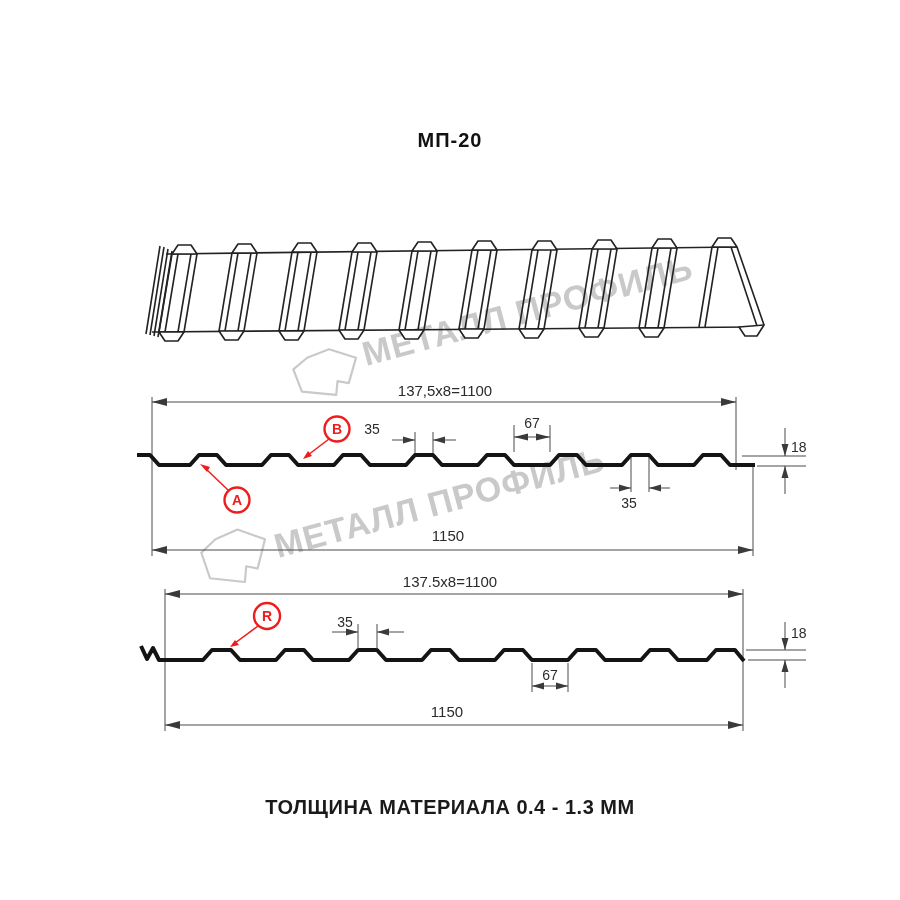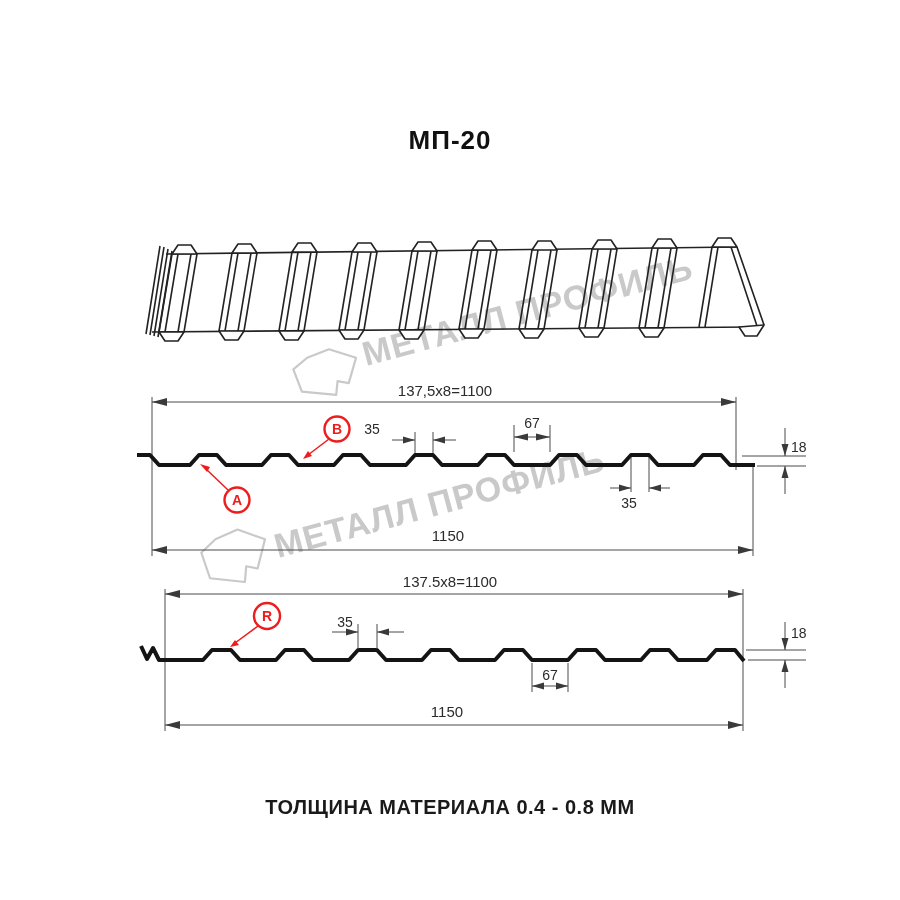--- a/index.html
+++ b/index.html
@@ -1,21 +1,21 @@
 <!DOCTYPE html>
 <html><head>
 <meta charset="utf-8">
 <style>
   html,body{margin:0;padding:0;background:#ffffff;}
   #stage{position:relative;width:900px;height:900px;background:#ffffff;overflow:hidden;
          font-family:"Liberation Sans", sans-serif;}
   .title{position:absolute;left:0;top:76px;width:900px;text-align:center;
          font-size:44px;line-height:48px;font-weight:700;letter-spacing:0px;color:#111;}
   .subtitle{position:absolute;left:0;top:128px;width:900px;text-align:center;
-         font-size:26px;line-height:24px;font-weight:600;letter-spacing:1px;color:#111;}
+         font-size:20px;line-height:24px;font-weight:600;letter-spacing:1px;color:#111;}
   .footnote{position:absolute;left:0;top:795px;width:900px;text-align:center;
          font-size:20px;line-height:24px;font-weight:600;letter-spacing:0.5px;color:#1a1a1a;}
   svg{position:absolute;left:0;top:0;}
   .thin{stroke:#4a4a4a;stroke-width:1;fill:none;}
   .arrow{fill:#3a3a3a;stroke:none;}
   .profile{stroke:#141414;stroke-width:4;fill:none;stroke-linejoin:round;stroke-linecap:butt;}
   .sheet{stroke:#222222;stroke-width:1.6;fill:none;stroke-linejoin:round;}
   .cap{stroke:#222222;stroke-width:1.6;fill:#ffffff;stroke-linejoin:round;}
   .dimtxt{font-family:"Liberation Sans",sans-serif;font-size:14px;fill:#2b2b2b;}
   .dimtxt-lg{font-family:"Liberation Sans",sans-serif;font-size:15px;fill:#2b2b2b;}
@@ -178,14 +178,14 @@
 
       <g>
         <path class="redline" d="M258,626 L235,643"></path>
         <polygon class="redfill" points="230,647 239,645 235,640"></polygon>
         <circle class="red" cx="267" cy="616" r="13"></circle>
         <text class="redtxt" x="267" y="621" text-anchor="middle">R</text>
       </g>
     </g>
   </svg>
 
-  <div class="footnote">ТОЛЩИНА МАТЕРИАЛА 0.4 - 0.8 ММ</div>
+  <div class="footnote">ТОЛЩИНА МАТЕРИАЛА 0.4 - 1.3 ММ</div>
 </div>
 
 </body></html>

